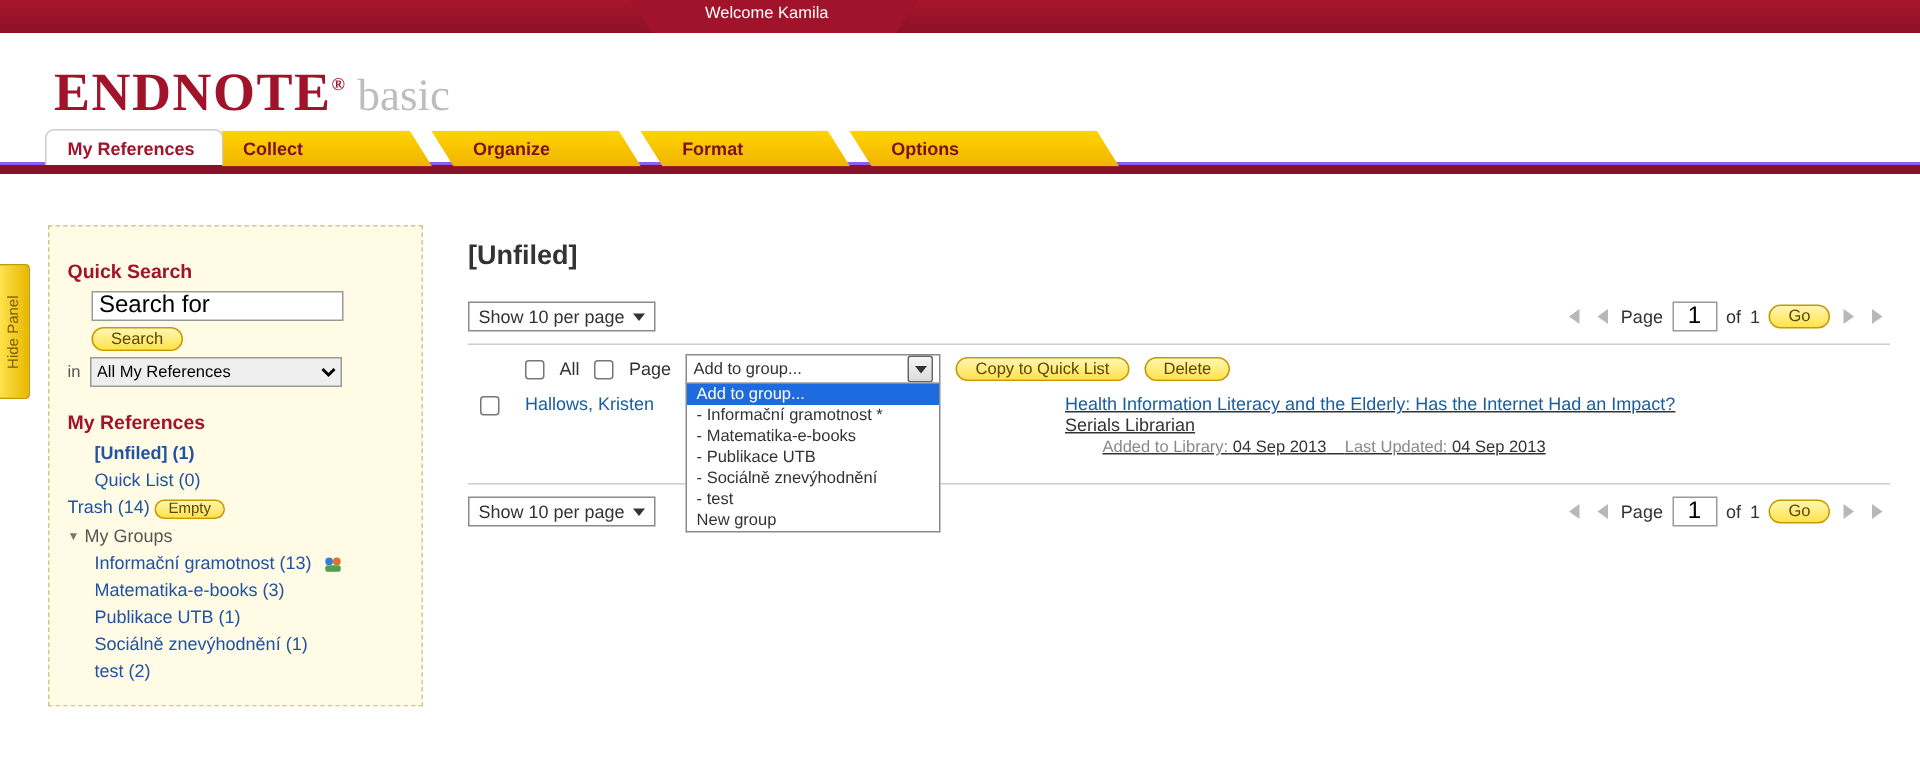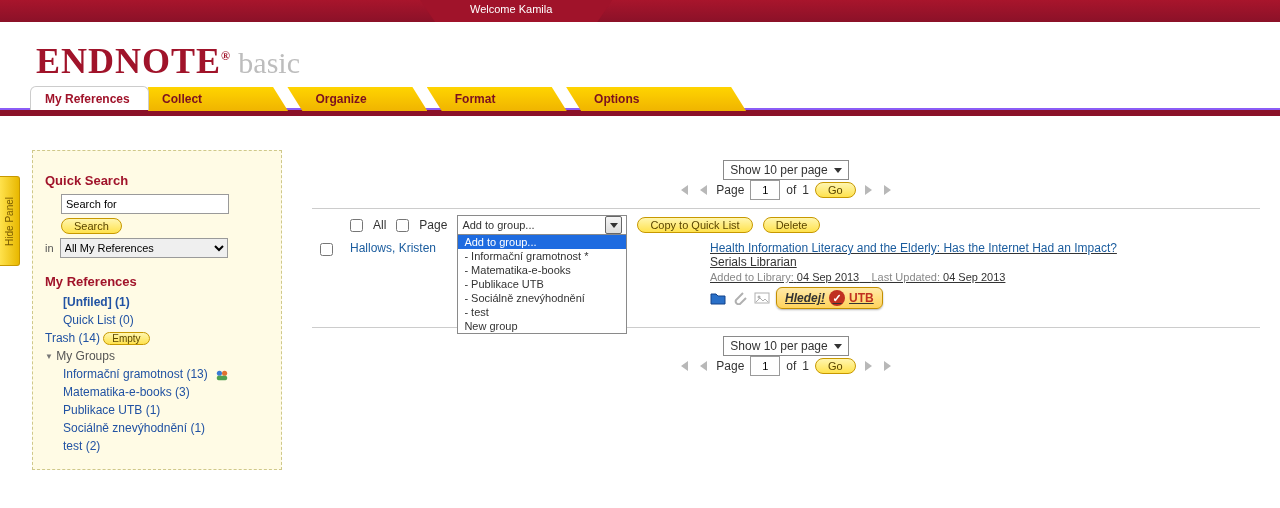--- a/index.html
+++ b/index.html
@@ -25,40 +25,40 @@
 
   .layout { display: flex; }
   .hide-panel-tab { width: 20px; background: linear-gradient(90deg, #ffe24d, #e8b800); border: 1px solid #c79800; border-left: none; border-radius: 0 3px 3px 0; margin-top: 30px; height: 90px; display: flex; align-items: center; justify-content: center; cursor: pointer; }
   .hide-panel-tab span { writing-mode: vertical-rl; transform: rotate(180deg); font-size: 10px; color: #7a5b00; }
 
   .sidebar { width: 250px; min-width: 250px; margin-left: 12px; margin-top: 4px; }
   .sidebar-box { background: #fffbe5; border: 1px dashed #cfc88a; padding: 22px 12px 14px; }
   .sidebar h3 { font-size: 13px; color: #a0132a; font-weight: bold; margin-bottom: 6px; }
   .qs-row { margin: 4px 0; display: flex; align-items: center; gap: 6px; }
   .qs-in { font-size: 11px; color: #555; }
-  .tb { border: 1px solid #9a9a9a; padding: 2px 4px; font-size: 11px; height: 20px; }
+  .tb { border: 1px solid #9a9a9a; padding: 2px 4px; font-size: 16px; height: 20px; }
   .search-input { width: 168px; }
   .sel-refs { width: 168px; height: 20px; font-size: 11px; border: 1px solid #9a9a9a; }
   .btn-yellow { background: linear-gradient(#fff6b0, #ffe24d); border: 1px solid #c79800; border-radius: 10px; padding: 1px 12px; font-size: 11px; color: #5b4600; cursor: pointer; }
   .btn-yellow.small { padding: 0 8px; font-size: 10px; }
 
   .ref-list { margin-top: 16px; }
   .ref-list h3 { margin-bottom: 4px; }
   .ref-list .li { padding: 2px 0; font-size: 12px; }
   .ref-list .li a { color: #2152a3; }
   .ref-list .indent1 { padding-left: 18px; }
   .ref-list .bold { font-weight: bold; }
   .ref-list .grp-hdr { color: #555; }
   .tri { color: #777; font-size: 8px; vertical-align: middle; }
   .share-ic { display:inline-block; width:14px; height:12px; vertical-align:middle; margin-left:4px; }
 
   .maincol { flex: 1; padding: 14px 20px 20px 30px; min-width: 0; }
   .main-title { font-size: 18px; font-weight: bold; color: #333; margin-bottom: 20px; }
 
-  .ctrl-row { display: flex; align-items: center; justify-content: space-between; margin: 0 0; flex-direction: column; }
+  .ctrl-row { display: flex; align-items: center; justify-content: space-between; margin: 0 0; }
   .showper { border: 1px solid #8a8a8a; padding: 2px 6px; font-size: 12px; background: #fff; display: inline-flex; align-items: center; gap: 6px; cursor: pointer; }
   .arrow-down { width: 0; height: 0; border-left: 4px solid transparent; border-right: 4px solid transparent; border-top: 5px solid #333; display: inline-block; }
 
   .pager { display: flex; align-items: center; gap: 6px; font-size: 12px; }
   .pg-ic { width: 14px; height: 14px; cursor: pointer; display: inline-block; }
   .pg-num { width: 30px; text-align: center; }
 
   .sel-row { margin-top: 8px; display: flex; align-items: center; gap: 10px; padding-left: 38px; border-top: 1px solid #ccc; padding-top: 6px;}
   .chk { width: 13px; height: 13px; }
   .lbl { font-size: 12px; }
@@ -72,21 +72,21 @@
   .hdr-row { display: flex; padding: 0 0 2px 38px; font-size: 12px; font-weight: bold; color: #1a5c9e; margin-top: 4px;}
   .col-auth { width: 360px; }
   .col-title { flex: 1; }
 
   .rec-row { display: flex; align-items: flex-start; padding: 6px 0 0 8px; }
   .rec-chk { padding-top: 2px; width: 30px; }
   .rec-auth { width: 360px; color: #1a5c9e; }
   .rec-body { flex: 1; text-decoration: underline; }
   .rec-title { color: #1a5c9e; }
   .rec-src { color: #333; }
-  .rec-meta { font-size: 11px; color: #888; margin-top: 2px; }
+  .rec-meta { font-size: 11px; color: #888; margin-top: 2px; margin-left: 25px; }
   .rec-meta b { color: #333; font-weight: normal; }
   .rec-icons { margin-top: 4px; display: flex; align-items: center; gap: 6px; }
   .mini-ic { width: 16px; height: 14px; }
   .hledej-btn { border: 1px solid #c38f00; background: linear-gradient(#ffe9a8, #ffd35c); border-radius: 6px; padding: 2px 8px; font-size: 12px; font-style: italic; font-weight: bold; display: inline-flex; align-items: center; gap: 4px; box-shadow: 0 1px 2px rgba(0,0,0,.3); }
   .utb-circ { display:inline-flex; width:16px; height:16px; border-radius:50%; background:#c03020; color:#fff; font-size:11px; align-items:center; justify-content:center; font-style: normal;}
   .bottom-hr { border: none; border-top: 1px solid #ccc; margin: 18px 0 8px; }
 </style>
 </head>
 <body>
 
@@ -148,20 +148,21 @@
         </div>
         <div class="li indent1"><a href="#">Matematika-e-books (3)</a></div>
         <div class="li indent1"><a href="#">Publikace UTB (1)</a></div>
         <div class="li indent1"><a href="#">Sociálně znevýhodnění (1)</a></div>
         <div class="li indent1"><a href="#">test (2)</a></div>
       </div>
     </div>
   </div>
 
   <div class="maincol">
+    <div class="main-title">[Unfiled]</div>
 
     <div class="ctrl-row">
       <div class="showper">
         <span>Show 10 per page</span>
         <span class="arrow-down"></span>
       </div>
       <div class="pager">
         <svg class="pg-ic" viewBox="0 0 14 14">
             <path d="M3 2v10M12 2L5 7l7 5z" fill="#b8b8b8"></path>
           </svg>
@@ -217,38 +218,20 @@
       <div class="rec-body">
         <div class="rec-title"><a href="#">Health Information Literacy and the Elderly: Has the Internet Had an Impact?</a></div>
         <div class="rec-src">Serials Librarian</div>
         <div class="rec-meta">
           <span>Added to Library:</span>
           <b>04 Sep 2013</b>
           &nbsp;&nbsp;
           <span>Last Updated:</span>
           <b>04 Sep 2013</b>
         </div>
-        <div class="rec-icons">
-          <svg class="mini-ic" viewBox="0 0 16 14">
-              <path d="M1 3h5l2 2h7v8H1z" fill="#2a70c8" stroke="#12438a"></path>
-            </svg>
-          <svg class="mini-ic" viewBox="0 0 16 14">
-              <path d="M11 2L4 9a3 3 0 004 4l6-6" fill="none" stroke="#b0b0b0" stroke-width="2"></path>
-            </svg>
-          <svg class="mini-ic" viewBox="0 0 16 14">
-              <rect x="1" y="2" width="14" height="10" fill="none" stroke="#b0b0b0"></rect>
-              <circle cx="5" cy="6" r="1.5" fill="#b0b0b0"></circle>
-              <path d="M2 11l4-4 3 3 2-2 3 3" fill="none" stroke="#b0b0b0"></path>
-            </svg>
-          <span class="hledej-btn">
-            <span>Hledej!</span>
-            <span class="utb-circ">✓</span>
-            <span style="font-style:normal; color:#c03020; font-weight:bold;">UTB</span>
-          </span>
-        </div>
       </div>
     </div>
 
     <hr class="bottom-hr">
 
     <div class="ctrl-row">
       <div class="showper">
         <span>Show 10 per page</span>
         <span class="arrow-down"></span>
       </div>

